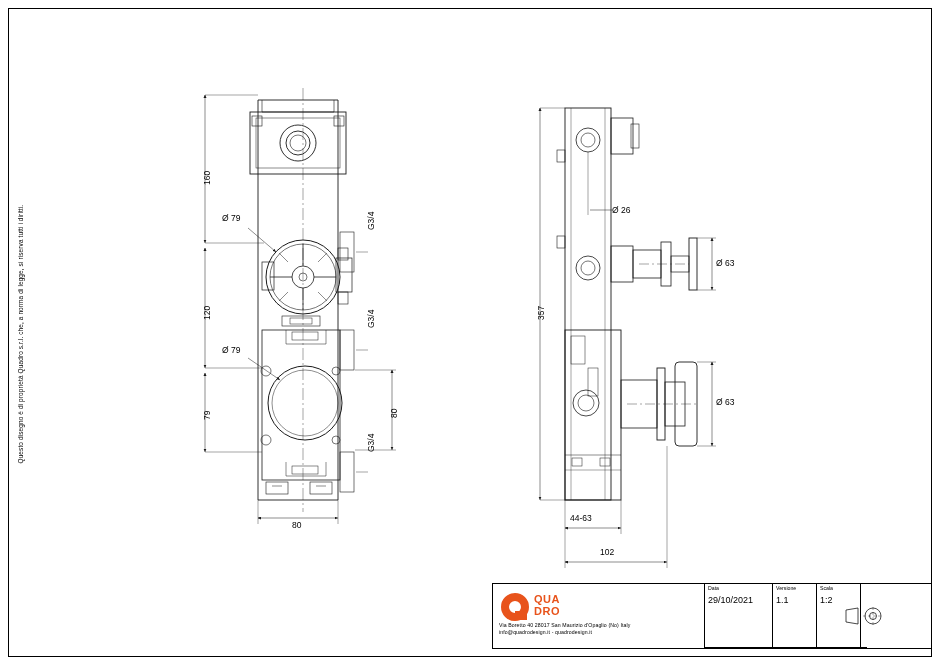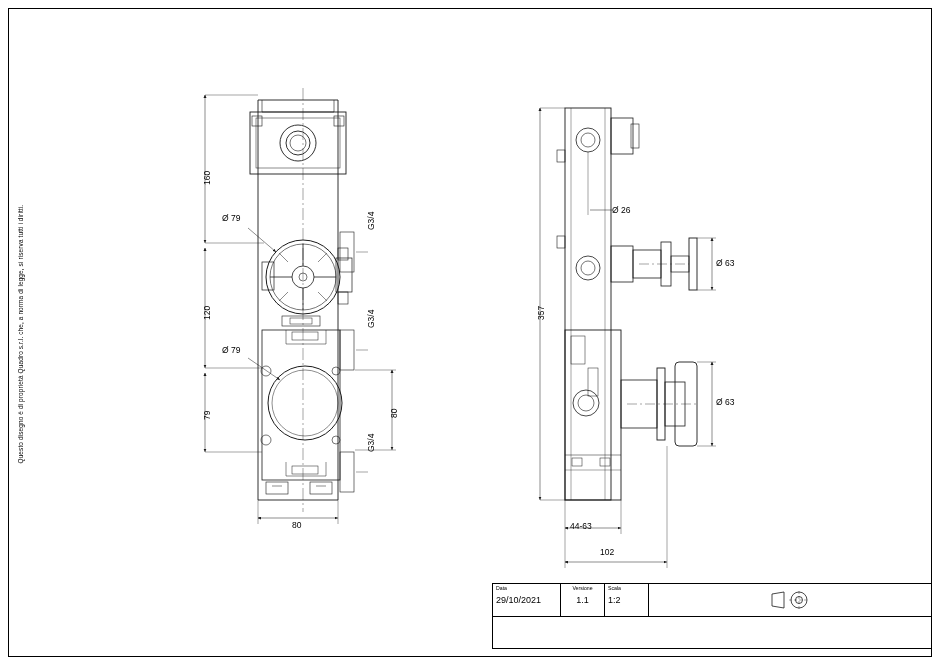--- a/index.html
+++ b/index.html
@@ -86,21 +86,20 @@
     left: 6px;
     bottom: 12px;
     font-size: 5.2px;
     color: #000000;
     line-height: 7px;
     letter-spacing: 0.1px;
   }
   .tb-right {
     flex: 1;
     display: flex;
-    flex-direction: column;
   }
   .tb-row {
     display: flex;
     flex: 1;
     border-bottom: 1px solid #000000;
   }
   .tb-row:last-child { border-bottom: none; }
   .tb-cell {
     border-right: 1px solid #000000;
     box-sizing: border-box;
@@ -113,21 +112,21 @@
     color: #000000;
     line-height: 7px;
   }
   .tb-value {
     font-size: 9px;
     color: #000000;
     line-height: 12px;
     margin-top: 2px;
   }
   .c-data { width: 68px; }
-  .c-ver { width: 44px; text-align: center; }
+  .c-ver { width: 44px; }
   .c-scala { width: 44px; }
   .c-proj { flex: 1; }
   .c-art { width: 156px; }
   .c-blank { flex: 1; }
   .proj-symbol {
     position: absolute;
     left: 50%;
     top: 50%;
     transform: translate(-50%, -50%);
   }
@@ -312,24 +311,38 @@
   <div class="lbl" style="left:222px; top:345px;">Ø 79</div>
 
   <div class="lbl rot" style="left:366px; top:230px;">G3/4</div>
   <div class="lbl rot" style="left:366px; top:328px;">G3/4</div>
   <div class="lbl rot" style="left:366px; top:452px;">G3/4</div>
 
   <div class="lbl rot" style="left:536px; top:320px;">357</div>
   <div class="lbl" style="left:612px; top:205px;">Ø 26</div>
   <div class="lbl" style="left:716px; top:258px;">Ø 63</div>
   <div class="lbl" style="left:716px; top:397px;">Ø 63</div>
-  <div class="lbl" style="left:570px; top:513px;margin-top:8px;">44-63</div>
+  <div class="lbl" style="left:570px; top:513px;">44-63</div>
   <div class="lbl" style="left:600px; top:547px;">102</div>
 
   <div class="titleblock">
+    <div class="tb-logo">
+      <svg class="logo-mark" viewBox="0 0 30 30" xmlns="http://www.w3.org/2000/svg">
+        <path d="M15 1 A14 14 0 1 0 15 29 A14 14 0 0 0 15 1 Z M15 9 A6 6 0 1 1 15 21 A6 6 0 0 1 15 9 Z" fill="#E8531B" fill-rule="evenodd"></path>
+        <rect x="15" y="19" width="12" height="9" fill="#E8531B"></rect>
+      </svg>
+      <div class="logo-text">
+        <div>QUA</div>
+        <div>DRO</div>
+      </div>
+      <div class="addr">
+        <div>Via Boretto 40  28017 San Maurizio d'Opaglio (No) Italy</div>
+        <div>info@quadrodesign.it  -  quadrodesign.it</div>
+      </div>
+    </div>
 
     <div class="tb-right">
       <div class="tb-row">
         <div class="tb-cell c-data">
           <div class="tb-label">Data</div>
           <div class="tb-value">29/10/2021</div>
         </div>
         <div class="tb-cell c-ver">
           <div class="tb-label">Versione</div>
           <div class="tb-value">1.1</div>

